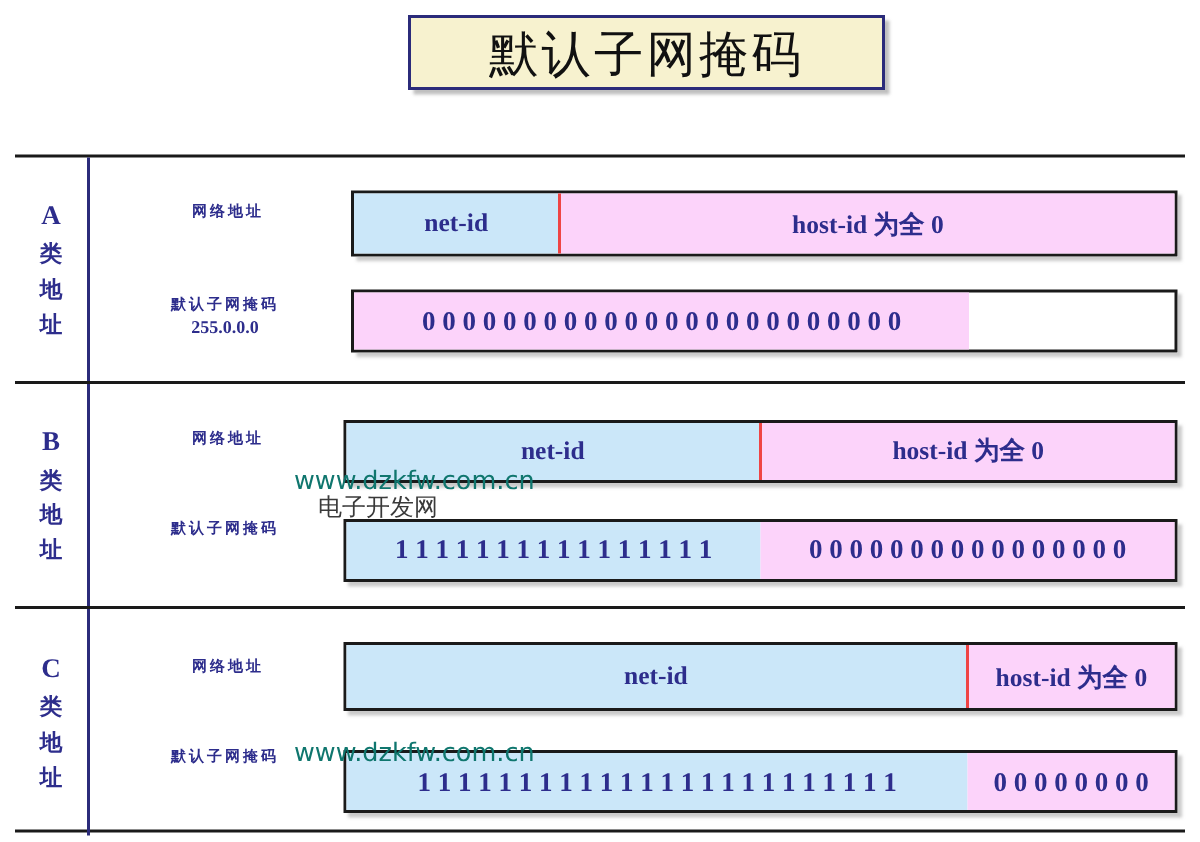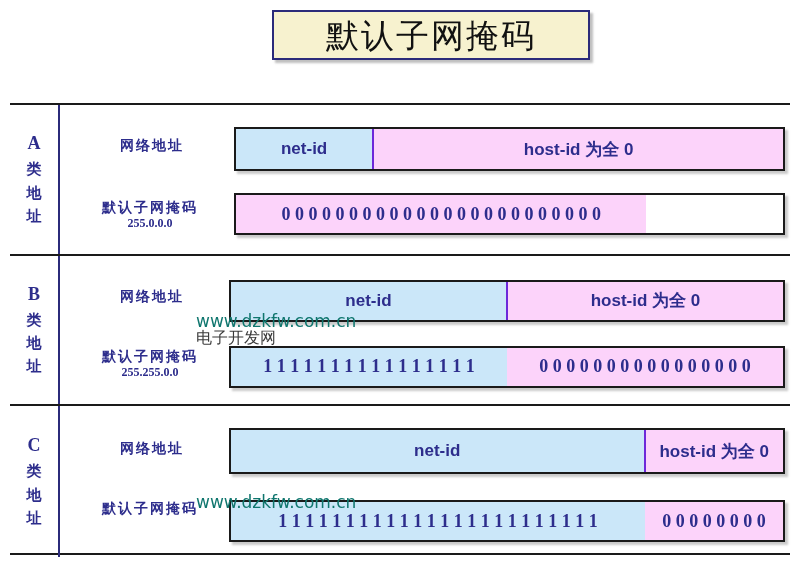--- a/index.html
+++ b/index.html
@@ -96,22 +96,22 @@
 
   
   .caption {
     position: absolute;
     color: #2d2d8c;
     font-weight: bold;
     text-align: center;
     line-height: 1.22;
   }
   .caption .cap-cjk {
-    font-family: Liberation Serif, serif;
-    font-size: 14px;
+    font-family: Liberation Mono, monospace;
+    font-size: 10px;
     letter-spacing: 2px;
     font-weight: bold;
     display: block;
     white-space: nowrap;
   }
   .caption .cap-num {
     font-family: "Liberation Serif", serif;
     font-size: 12px;
     font-weight: bold;
     display: block;
@@ -130,24 +130,24 @@
     display: flex;
     align-items: center;
     justify-content: center;
     color: #2d2d8c;
     font-weight: bold;
     overflow: hidden;
     white-space: nowrap;
   }
   .seg.blue { background: #cbe7f9; }
   .seg.pink { background: #fcd3fa; }
-  .seg-inner-divider { border-left: 2px solid #6d28d9; }
+  .seg-inner-divider { border-left: 2px solid #ef4444; }
 
   .label-seg {
-    font-family: Liberation Sans, sans-serif;
+    font-family: Liberation Serif, serif;
     font-size: 17px;
     text-align: right;
   }
   .bits {
     font-family: "Liberation Serif", "DejaVu Serif", serif;
     font-size: 18px;
     font-weight: bold;
     letter-spacing: 0px;
     color: #2d2d8c;
   }
@@ -217,21 +217,20 @@
       <span class="lbl-cjk">地</span>
       <span class="lbl-cjk">址</span>
     </div>
 
     <div class="caption" style="left:62px; top:32px; width:160px;">
       <span class="cap-cjk">网络地址</span>
     </div>
 
     <div class="caption" style="left:55px; top:92px; width:170px;">
       <span class="cap-cjk">默认子网掩码</span>
-      <span class="cap-num">255.255.0.0</span>
     </div>
 
     <div class="bar" style="left:219px; top:24px; width:556px; height:42px;">
       <div class="seg blue label-seg" style="width:50%;">net-id</div>
       <div class="seg pink label-seg seg-inner-divider" style="width:50%;">host-id 为全 0</div>
     </div>
 
     <div class="bar" style="left:219px; top:90px; width:556px; height:42px;">
       <div class="seg blue bits" style="width:50%;">1 1 1 1 1 1 1 1 1 1 1 1 1 1 1 1</div>
       <div class="seg pink bits" style="width:50%;">0 0 0 0 0 0 0 0 0 0 0 0 0 0 0 0</div>
@@ -263,14 +262,14 @@
 
     <div class="bar" style="left:219px; top:94px; width:556px; height:42px;">
       <div class="seg blue bits" style="width:75%;">1 1 1 1 1 1 1 1 1 1 1 1 1 1 1 1 1 1 1 1 1 1 1 1</div>
       <div class="seg pink bits" style="width:25%;">0 0 0 0 0 0 0 0</div>
     </div>
   </div>
 
 </div>
 
 <div class="watermark wm-url" style="left:196px; top:311px;">www.dzkfw.com.cn</div>
-<div class="watermark wm-cn" style="left:196px; top:328px;">电子开发网</div>
+<div class="watermark wm-cn" style="left:212px; top:328px;">电子开发网</div>
 <div class="watermark wm-url" style="left:196px; top:492px;">www.dzkfw.com.cn</div>
 
 </body></html>

